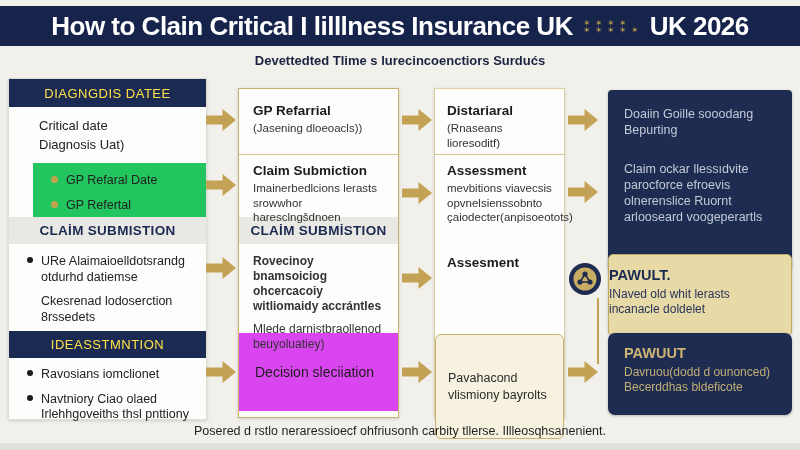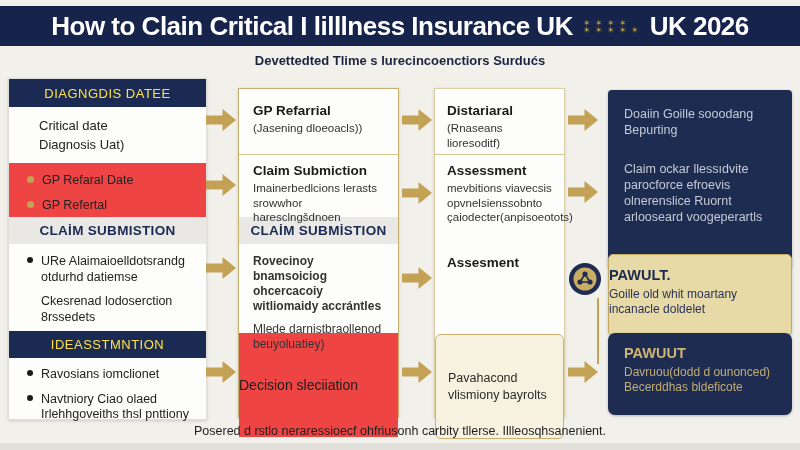--- a/index.html
+++ b/index.html
@@ -23,33 +23,33 @@
              display:flex;align-items:center;justify-content:center;letter-spacing:.3px;}
   .bullet-row{display:flex;gap:8px;align-items:flex-start;font-size:12.5px;color:#222;
               margin-bottom:9px;line-height:1.25;}
   .dot{width:7px;height:7px;border-radius:50%;flex:0 0 auto;margin-top:3px;}
   .dot.gold{background:#c2a34f;}
   .dot.dark{background:#1c1c1c;width:6px;height:6px;}
   
   .col1{left:8px;top:78px;width:197px;height:340px;border:1px solid #e0ded8;}
   .col1 .h1{height:28px;}
   .col1 .body1{height:56px;padding:10px 10px 0 30px;font-size:13px;color:#222;line-height:1.45;box-sizing:border-box;}
-  .col1 .sec-bullets{height:54px;padding:10px 8px 0 18px;box-sizing:border-box;background:#ef4444;}
+  .col1 .sec-bullets{height:54px;padding:10px 8px 0 18px;box-sizing:border-box;background:#22c55e;margin-left:24px;}
   .col1 .band{height:27px;}
   .col1 .body3{height:87px;padding:10px 10px 0 18px;box-sizing:border-box;}
   .col1 .body3 .plain{font-size:12.5px;color:#222;line-height:1.25;margin:8px 0 0 14px;}
   .col1 .h3{height:27px;}
   .col1 .body4{height:61px;padding:9px 8px 0 18px;box-sizing:border-box;}
   
   .col2{left:238px;top:88px;width:161px;height:330px;border:1px solid #c9b070;box-sizing:border-box;}
   .col2 .row1{height:66px;border-bottom:1px solid #d6c48c;padding:14px 10px 0 14px;box-sizing:border-box;}
   .col2 .row2{height:62px;padding:8px 8px 0 14px;box-sizing:border-box;}
   .col2 .band{height:27px;}
   .col2 .row3{height:89px;padding:8px 8px 0 14px;box-sizing:border-box;}
-  .col2 .row4{height:104px;background:#ef4444;display:flex;align-items:center;
+  .col2 .row4{height:78px;background:#d946ef;display:flex;align-items:center;padding-left:16px;
               font-size:14px;color:#1d1d1d;box-sizing:border-box;}
   .step-title{font-size:13.5px;font-weight:bold;color:#1b1b1b;line-height:1.2;}
   .step-sub{font-size:11.5px;color:#333;line-height:1.25;margin-top:2px;}
   
   .col3{left:434px;top:88px;width:131px;height:330px;border:1px solid #ddd0a8;box-sizing:border-box;}
   .col3 .row1{height:66px;border-bottom:1px solid #d6c48c;padding:14px 8px 0 12px;box-sizing:border-box;}
   .col3 .row2{height:90px;padding:8px 8px 0 12px;box-sizing:border-box;}
   .col3 .row3{height:89px;padding:10px 8px 0 12px;box-sizing:border-box;}
   .col3 .row4{height:105px;background:#f7f2e0;border:1.5px solid #c9b070;border-radius:6px;
               display:flex;align-items:center;padding-left:12px;font-size:12.5px;color:#2a2a2a;
@@ -183,21 +183,21 @@
   </svg>
   <div class="vline"></div>
   <div class="arrow" style="left:568px;top:361px;"></div>
 
   <div class="navy-box box1">
     <p>Doaiin Goille sooodang Bepurting</p>
     <p>Claim ockar llessıdvite parocforce efroevis olnerenslice Ruornt arlooseard voogeperartls</p>
   </div>
   <div class="gold-box">
     <div class="t">PAWULT.</div>
-    <div class="s">Goille old whit moartany incanacle doldelet</div>
+    <div class="s">INaved old whit lerasts incanacle doldelet</div>
   </div>
   <div class="navy-box box3">
     <div class="t">PAWUUT</div>
     <div class="s">Davruou(dodd d ounonced) Becerddhas bldeficote</div>
   </div>
 
   <div class="footer-note">Posered d rstlo neraressioecf ohfriusonh carbity tllerse. Illleosqhsanenient.</div>
   <div class="bottom-strip"></div>
 </div>
 

